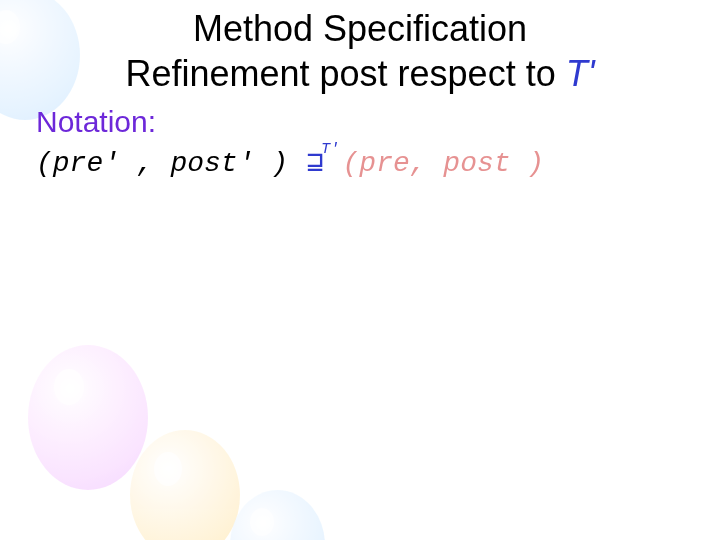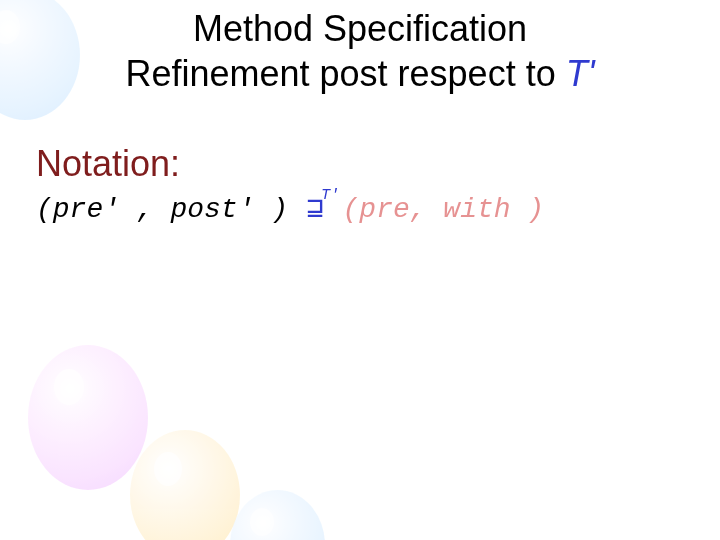--- a/index.html
+++ b/index.html
@@ -89,24 +89,23 @@
   .title .t-text { display: inline; }
   .title .t-var  { display: inline; font-style: italic; color: #2f3acf; }
 
   .body {
     position: absolute;
     left: 36px;
     top: 105px;
     z-index: 2;
   }
   .notation {
-    font-size: 36px;
-    color: #7f1d1d;
+    font-size: 30px;
+    color: #6d28d9;
     margin-bottom: 6px;
-    margin-top: 38px;
   }
   .formula {
     font-size: 28px;
     white-space: nowrap;
     font-family: Liberation Mono, monospace;
   }
   .formula .lhs {
     font-style: italic;
     color: #000000;
   }
@@ -148,17 +147,17 @@
   </div>
 
   <div class="body">
     <div class="notation">Notation:</div>
     <div class="formula">
       <span class="lhs">(pre' , post' )</span>
       <span class="rel">
         <span>⊒</span>
         <span class="sup">T'</span>
       </span>
-      <span class="rhs"> (pre, with )</span>
+      <span class="rhs"> (pre, post )</span>
     </div>
   </div>
 
 </div>
 
 </body></html>

